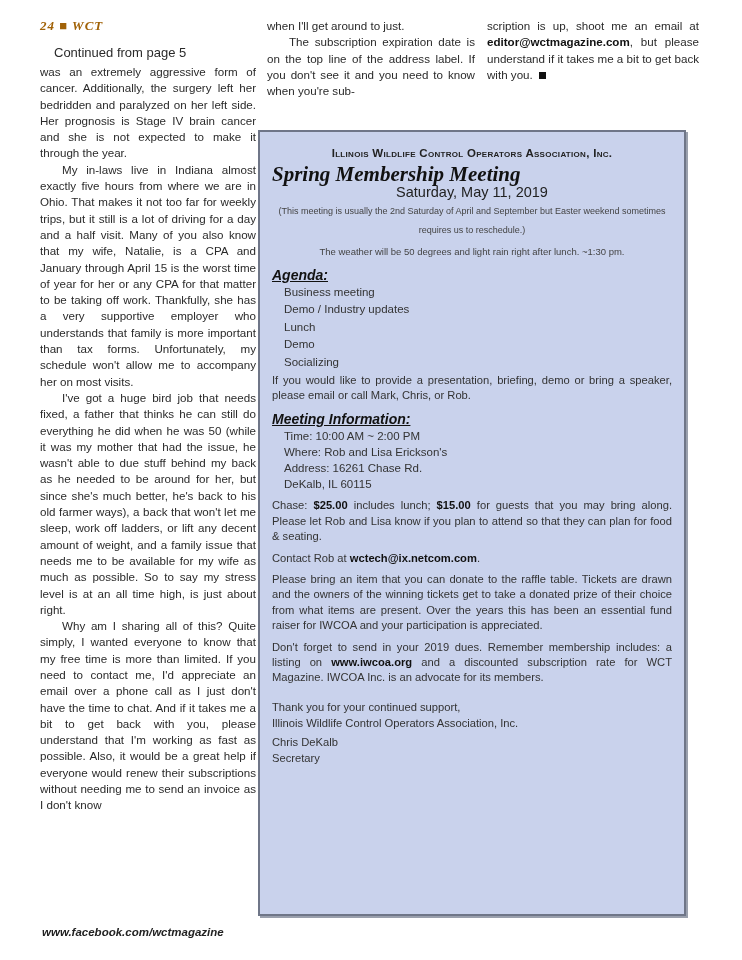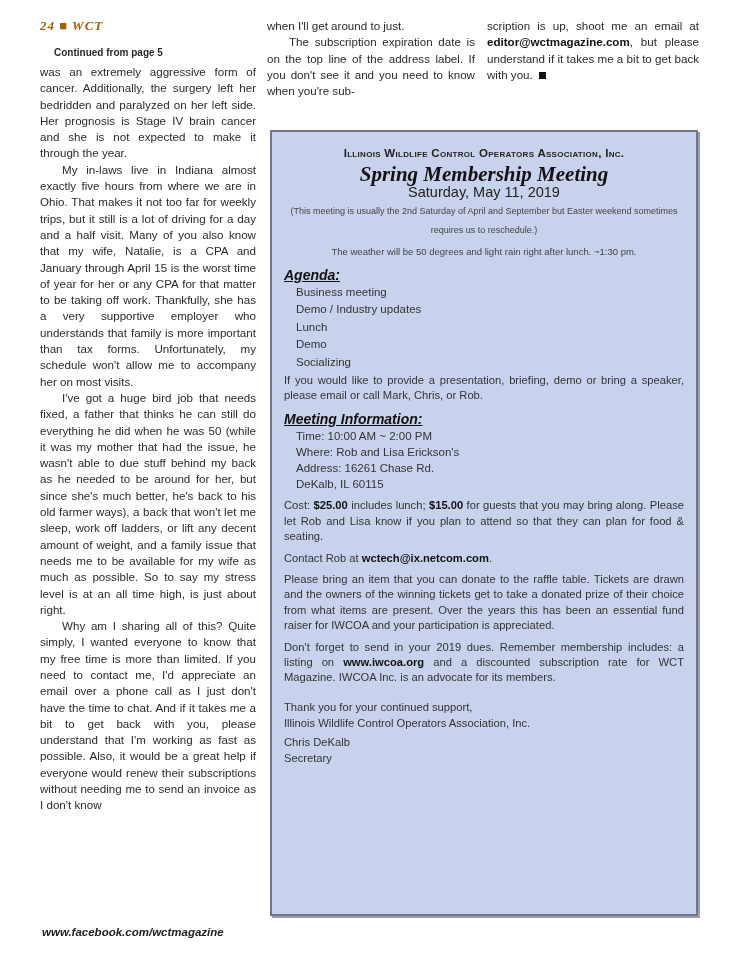--- a/index.html
+++ b/index.html
@@ -1,31 +1,31 @@
 <!DOCTYPE html>
 <html><head>
 <meta charset="utf-8">
 <style>
   html, body { margin:0; padding:0; background:#ffffff; }
   body { width:742px; height:960px; position:relative; overflow:hidden; font-family:"Liberation Sans", sans-serif; color:#2a2a2a; }
   .folio { position:absolute; left:40px; top:18px; font-family:"Liberation Serif", serif; font-style:italic; font-weight:bold; font-size:13px; color:#a16207; letter-spacing:1px; }
   .colL { position:absolute; left:40px; top:44px; width:216px; font-size:11.6px; line-height:16.3px; text-align:justify; }
-  .colL .cont { font-weight:bold; font-size:10px; padding-left:14px; margin-bottom:2px; line-height:18px; }
+  .colL .cont { font-weight:normal; font-size:13px; padding-left:14px; margin-bottom:2px; line-height:18px; }
   .colL p { margin:0; text-indent:0; }
   .colL p.ind { text-indent:22px; }
   .colM { position:absolute; left:267px; top:18px; width:208px; font-size:11.6px; line-height:16.3px; text-align:justify; }
   .colM p { margin:0; }
   .colM p.ind { text-indent:22px; }
   .colR { position:absolute; left:487px; top:18px; width:212px; font-size:11.6px; line-height:16.3px; text-align:justify; }
   .colR p { margin:0; }
   .footer { position:absolute; left:42px; top:926px; font-weight:bold; font-style:italic; font-size:11.5px; color:#222; }
-  .box { position:absolute; left:270px; top:130px; width:424px; height:782px; background:#c9d2ec; border:2px solid #6f7688; box-shadow:2px 2px 0 #9aa0ad; padding:0; }
+  .box { position:absolute; left:258px; top:130px; width:424px; height:782px; background:#c9d2ec; border:2px solid #6f7688; box-shadow:2px 2px 0 #9aa0ad; padding:0; }
   .box-inner { padding:10px 12px 0 12px; font-size:11.2px; line-height:15.4px; color:#333; }
   .org { text-align:center; font-weight:bold; font-size:11.5px; letter-spacing:0.3px; font-variant:small-caps; color:#222; margin-top:4px; }
-  .mtitle { text-align:center; font-family:"Liberation Serif", serif; font-style:italic; font-weight:bold; font-size:21px; color:#111; margin-top:6px; }
+  .mtitle { text-align:left; font-family:"Liberation Serif", serif; font-style:italic; font-weight:bold; font-size:21px; color:#111; margin-top:6px; }
   .mdate { text-align:center; font-size:14.5px; color:#222; margin-top:2px; }
   .note { text-align:center; font-size:9px; line-height:19px; color:#444; margin-top:2px; }
   .weather { text-align:center; font-size:9.5px; color:#444; margin-top:4px; }
   .sec-head { font-weight:bold; font-style:italic; text-decoration:underline; font-size:14px; color:#111; margin-top:8px; }
   .list { padding-left:12px; margin-top:1px; font-size:11.5px; line-height:17.4px; }
   .para { margin-top:6px; text-align:justify; }
   .para b { color:#111; }
   .sig { margin-top:14px; line-height:15.8px; }
   .sig div.gap { margin-top:4px; }
   .bullet-sq { display:inline-block; width:7px; height:7px; background:#111; margin-left:6px; vertical-align:middle; }
@@ -72,21 +72,21 @@
     <div class="para" style="margin-top:2px">If you would like to provide a presentation, briefing, demo or bring a speaker, please email or call Mark, Chris, or Rob.</div>
 
     <div class="sec-head">Meeting Information:</div>
     <div class="list" style="line-height:16px">
       <div>Time: 10:00 AM ~ 2:00 PM</div>
       <div>Where: Rob and Lisa Erickson's</div>
       <div>Address: 16261 Chase Rd.</div>
       <div>DeKalb, IL 60115</div>
     </div>
 
-    <div class="para"><span>Cost: </span><b>$25.00</b><span> includes lunch; </span><b>$15.00</b><span> for guests that you may bring along. Please let Rob and Lisa know if you plan to attend so that they can plan for food &amp; seating.</span></div>
+    <div class="para"><span>Chase: </span><b>$25.00</b><span> includes lunch; </span><b>$15.00</b><span> for guests that you may bring along. Please let Rob and Lisa know if you plan to attend so that they can plan for food &amp; seating.</span></div>
 
     <div class="para"><span>Contact Rob at </span><b>wctech@ix.netcom.com</b><span>.</span></div>
 
     <div class="para">Please bring an item that you can donate to the raffle table. Tickets are drawn and the owners of the winning tickets get to take a donated prize of their choice from  what items are present. Over the years this has been an essential fund raiser for IWCOA and your participation is appreciated.</div>
 
 
     <div class="para"><span>Don't forget to send in your 2019 dues. Remember membership includes: a listing on </span><b>www.iwcoa.org</b><span> and a discounted subscription rate for WCT Magazine. IWCOA Inc. is an advocate for its members.</span></div>
 
     <div class="sig">
       <div>Thank you for your continued support,</div>

